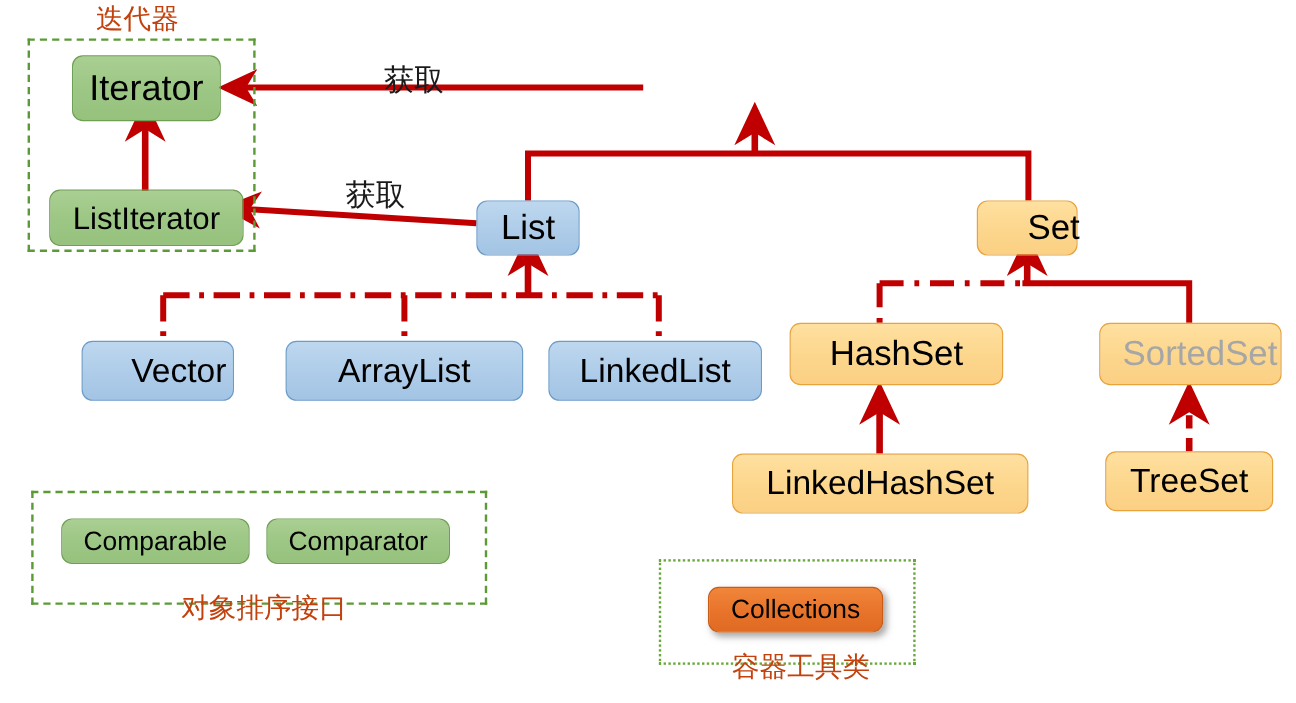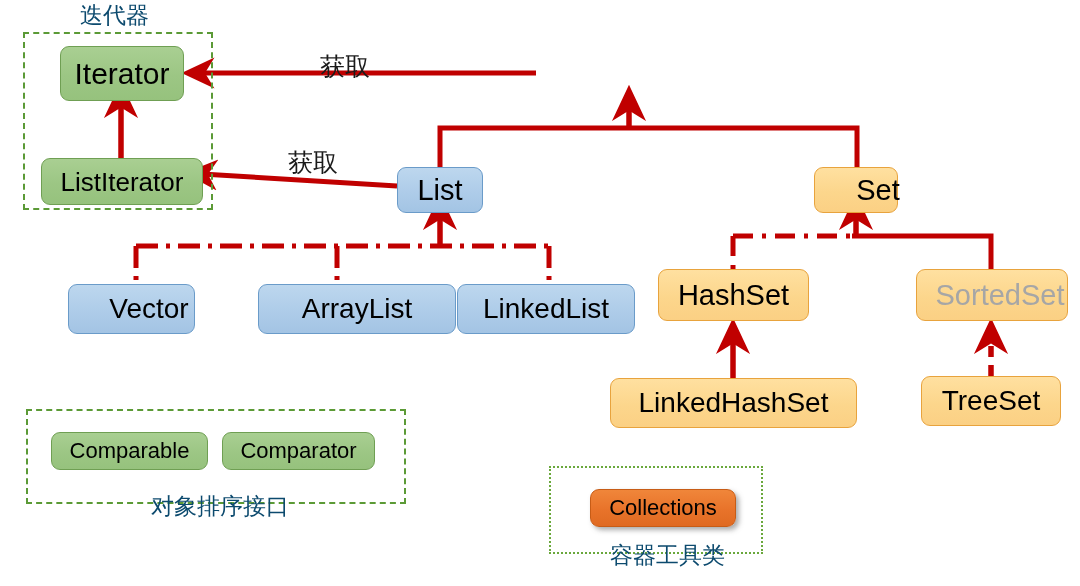--- a/index.html
+++ b/index.html
@@ -41,21 +41,21 @@
     box-shadow:3px 3px 5px rgba(90,90,90,.5);
   }
   .node.faded{color:#a6a6a6;padding-left:16px;}
 
   
   .frame{position:absolute;box-sizing:border-box;background:transparent;}
   .frame.dashed{border:2px dashed #5b9a36;}
   .frame.dotted{border:2px dotted #6aa83c;}
 
   .frame-label{
-    position:absolute;color:#0c4a6e;white-space:nowrap;
+    position:absolute;color:#c2410c;white-space:nowrap;
     font-family:"DejaVu Sans",sans-serif;
   }
 
   .edge-label{
     position:absolute;color:#1a1a1a;white-space:nowrap;
     font-family:"DejaVu Sans",sans-serif;
   }
 </style>
 </head>
 <body>
@@ -120,29 +120,29 @@
   </div>
 
   <div class="node amber" style="left:814px;top:167px;width:84px;height:46px;font-size:29px;padding-left:44px;">
     <span>Set</span>
   </div>
 
   <div class="node blue-light" style="left:68px;top:284px;width:127px;height:50px;font-size:28px;padding-left:35px;">
     <span>Vector</span>
   </div>
 
-  <div class="node blue-light" style="left:238px;top:284px;width:198px;height:50px;font-size:28px;margin-left:20px;">
+  <div class="node blue-light" style="left:238px;top:284px;width:198px;height:50px;font-size:28px;">
     <span>ArrayList</span>
   </div>
 
   <div class="node blue-light" style="left:457px;top:284px;width:178px;height:50px;font-size:28px;">
     <span>LinkedList</span>
   </div>
 
-  <div class="node amber" style="left:658px;top:269px;width:151px;height:52px;font-size:29px;">
+  <div class="node amber" style="left:658px;top:269px;width:178px;height:52px;font-size:29px;">
     <span>HashSet</span>
   </div>
 
   <div class="node amber faded" style="left:916px;top:269px;width:152px;height:52px;font-size:29px;">
     <span>SortedSet</span>
   </div>
 
   <div class="node amber" style="left:610px;top:378px;width:247px;height:50px;font-size:28px;">
     <span>LinkedHashSet</span>
   </div>

